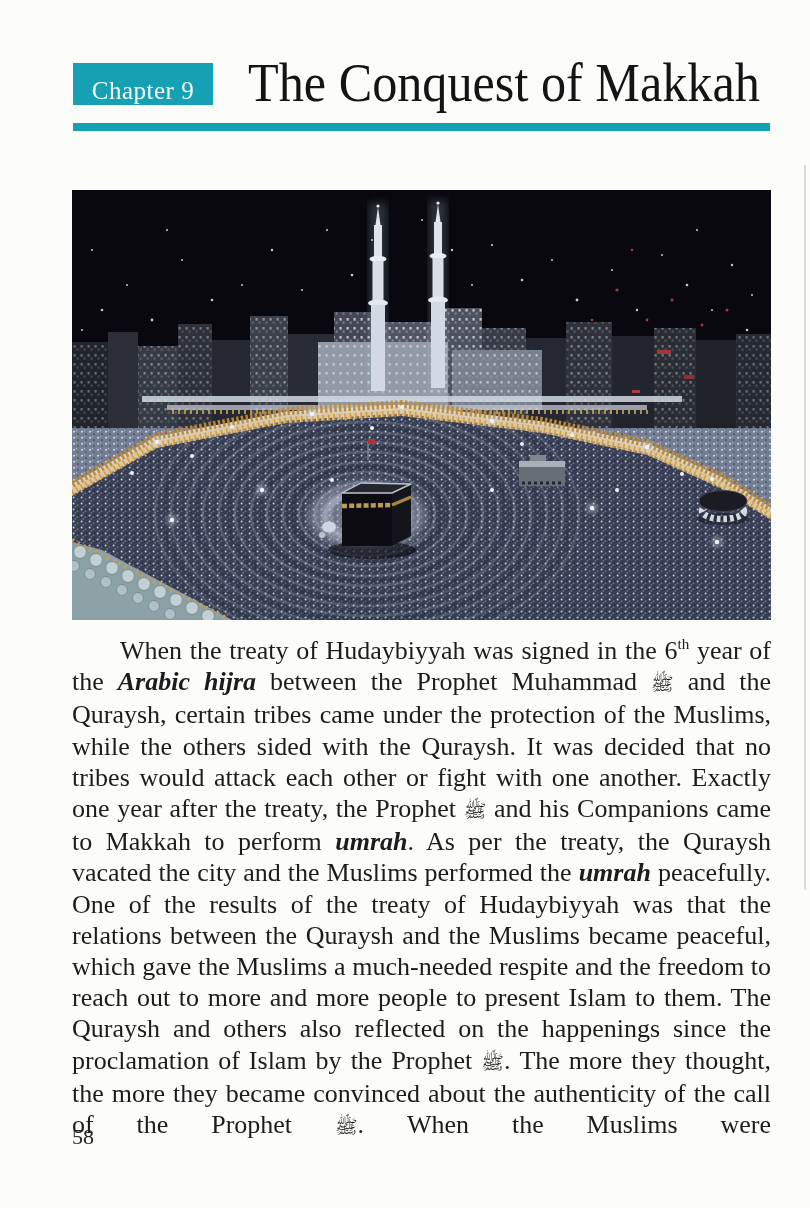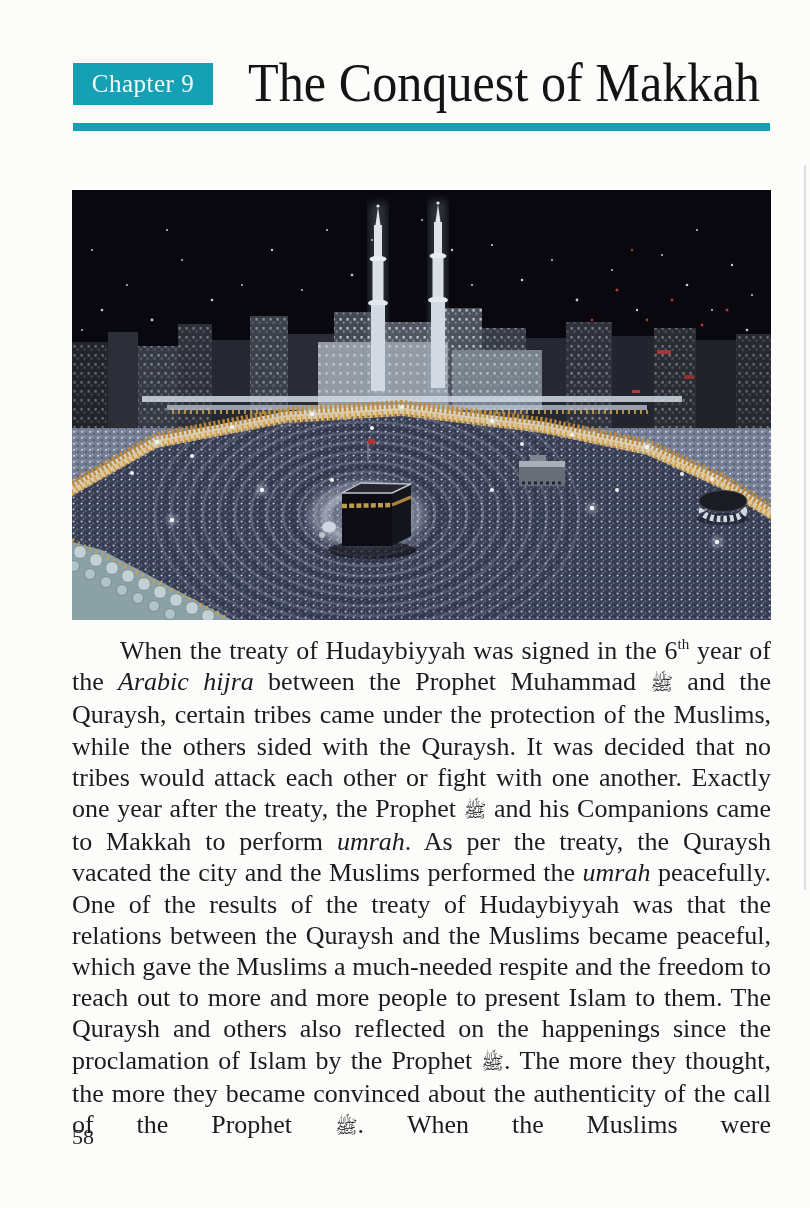--- a/index.html
+++ b/index.html
@@ -9,21 +9,21 @@
   html,body{margin:0;padding:0;}
   body{background:#e9e9e7;}
   .page{
     position:relative;width:810px;height:1208px;margin:0 auto;
     background:var(--paper);overflow:hidden;
     font-family:"Liberation Serif","DejaVu Serif",serif;color:var(--ink);
   }
   .chapter-badge{
     position:absolute;left:73px;top:63px;width:140px;height:42px;
     background:var(--accent);color:#f4fbfb;
-    display:flex;align-items:center;justify-content:center;
+    display:flex;align-items:flex-end;justify-content:center;
     font-size:25px;letter-spacing:.5px;
   }
   .page-title{
     position:absolute;left:248px;top:56px;margin:0;
     font-size:54px;font-weight:normal;color:#141414;line-height:1;
     white-space:nowrap;transform:scaleX(.93);transform-origin:left center;
   }
   .title-rule{
     position:absolute;left:73px;top:123px;width:697px;height:8px;
     background:var(--accent);
@@ -32,21 +32,21 @@
     position:absolute;left:72px;top:190px;width:699px;height:430px;margin:0;
     background:var(--sky);
   }
   .photo svg{display:block;}
   .bodytext{
     position:absolute;left:72px;top:635px;width:699px;margin:0;
     font-size:26px;line-height:31.2px;
     text-align:justify;text-align-last:justify;text-indent:48px;
     color:var(--ink);
   }
-  .bodytext em{font-style:italic;}
+  .bodytext em{font-style:italic;font-weight:bold;}
   .bodytext sup{font-size:.58em;line-height:0;vertical-align:super;}
   .honorific{font-size:.72em;}
   .page-number{
     position:absolute;left:72px;top:1124px;font-size:22px;color:#242424;
   }
   .scan-line{
     position:absolute;left:804px;top:165px;width:2px;height:725px;
     background:#d2d6d7;opacity:.8;
   }
 </style>

